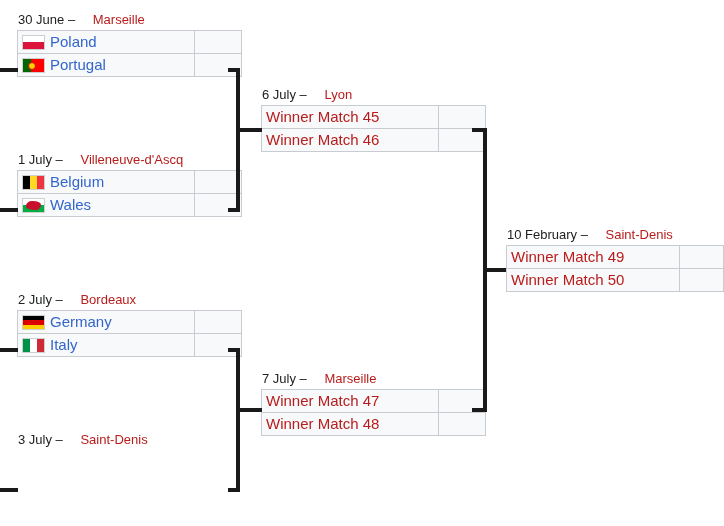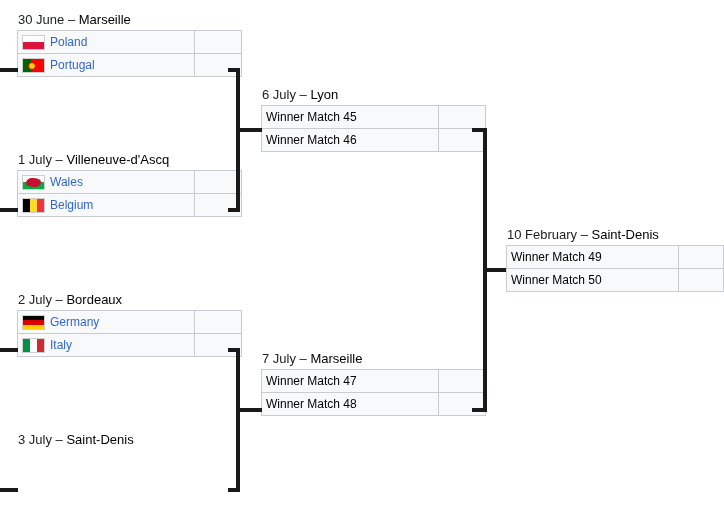--- a/index.html
+++ b/index.html
@@ -28,49 +28,50 @@
   }
   .match-header {
     font-size: 13px;
     line-height: 15px;
     color: #202122;
     white-space: nowrap;
     margin-bottom: 3px;
     padding-left: 1px;
   }
   .venue-link {
-    color: #000000;
+    color: #b91c1c;
+    margin-left: 14px;
   }
   .match-table {
     border-collapse: collapse;
     table-layout: fixed;
     background: #f8f9fa;
     border: 1px solid #aaa;
   }
   .match-table td {
     border: 1px solid #c8ccd1;
     height: 22px;
     padding: 0 4px;
-    font-size: 12px;
+    font-size: 15px;
     line-height: 16px;
     vertical-align: middle;
     overflow: hidden;
     white-space: nowrap;
   }
   .cell-team {
     text-align: left;
   }
   .cell-score {
     text-align: center;
   }
   .team-link {
     color: #3366cc;
   }
   .team-plain {
-    color: #000000;
+    color: #b91c1c;
   }
   .team-inner {
     display: flex;
     align-items: center;
     gap: 5px;
   }
 
   
   .flag {
     position: relative;
@@ -160,39 +161,39 @@
 
   <div class="match" style="left:17px; top:152px;">
     <div class="match-header">
       <span>1 July</span>
       <span>–</span>
       <span class="venue-link">Villeneuve-d'Ascq</span>
     </div>
     <table class="match-table">
       <tbody>
           <tr>
+        <td class="cell-team">
+          <span class="team-inner">
+            <span class="flag f-bel"></span>
+            <span class="team-link">Belgium</span>
+          </span>
+        </td>
+        <td class="cell-score"></td>
+      </tr>
+      <tr>
         <td class="cell-team" style="width:168px;">
           <span class="team-inner">
             <span class="flag f-wal">
                   <i></i>
                 </span>
             <span class="team-link">Wales</span>
           </span>
         </td>
         <td class="cell-score" style="width:38px;"></td>
       </tr>
-      <tr>
-        <td class="cell-team">
-          <span class="team-inner">
-            <span class="flag f-bel"></span>
-            <span class="team-link">Belgium</span>
-          </span>
-        </td>
-        <td class="cell-score"></td>
-      </tr>
     </tbody>
       </table>
   </div>
 
   <div class="match" style="left:17px; top:292px;">
     <div class="match-header">
       <span>2 July</span>
       <span>–</span>
       <span class="venue-link">Bordeaux</span>
     </div>
@@ -241,21 +242,21 @@
         <td class="cell-score" style="width:38px;"></td>
       </tr>
       <tr>
         <td class="cell-team team-plain">Winner Match 46</td>
         <td class="cell-score"></td>
       </tr>
     </tbody>
       </table>
   </div>
 
-  <div class="match" style="left:261px; top:351px;">
+  <div class="match" style="left:261px; top:371px;">
     <div class="match-header">
       <span>7 July</span>
       <span>–</span>
       <span class="venue-link">Marseille</span>
     </div>
     <table class="match-table">
       <tbody>
           <tr>
         <td class="cell-team team-plain" style="width:168px;">Winner Match 47</td>
         <td class="cell-score" style="width:38px;"></td>

